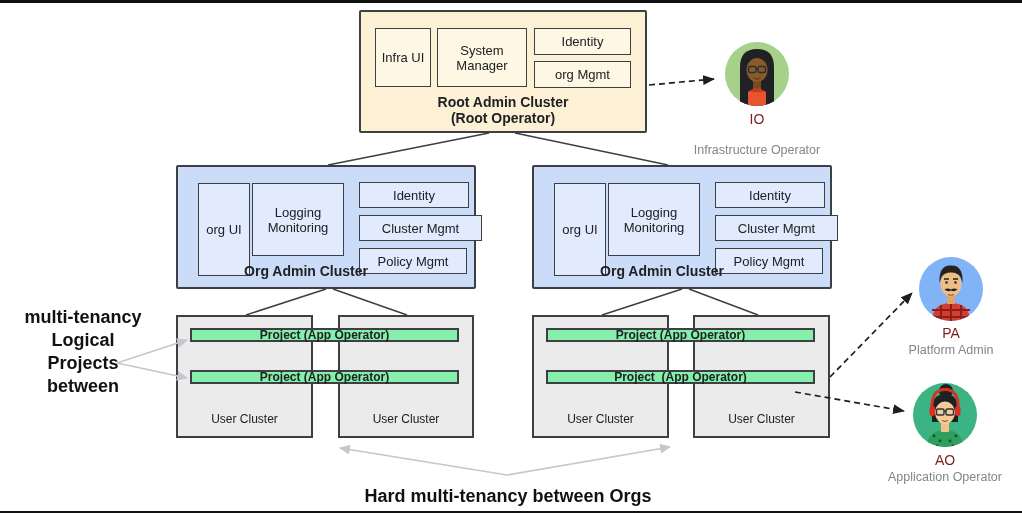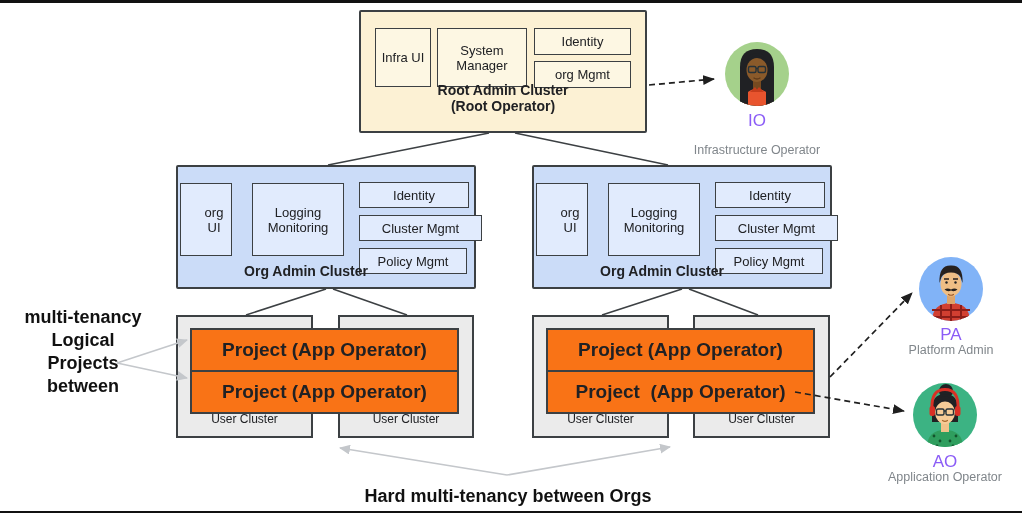--- a/index.html
+++ b/index.html
@@ -25,49 +25,49 @@
   .root-ibox{background:#fdf7e3;}
   .org-ibox{background:#e1ebfd;}
 
   
   .b-infra-ui{left:14px;top:16px;width:56px;height:59px;text-align:right;}
   .b-system-manager{left:76px;top:16px;width:90px;height:59px;}
   .b-identity-root{left:173px;top:16px;width:97px;height:27px;}
   .b-org-mgmt{left:173px;top:49px;width:97px;height:27px;}
 
   
-  .b-org-ui{left:2px;top:16px;width:52px;height:73px;padding-left:16px;}
+  .b-org-ui{left:20px;top:16px;width:52px;height:93px;}
   .b-logging{left:74px;top:16px;width:92px;height:73px;}
   .b-identity-org{left:181px;top:15px;width:110px;height:26px;}
   .b-cluster-mgmt{left:181px;top:48px;width:123px;height:26px;}
   .b-policy-mgmt{left:181px;top:81px;width:108px;height:26px;}
 
   .cluster-title{
-    position:absolute;left:0;right:0;bottom:17px;text-align:center;
+    position:absolute;left:0;right:0;bottom:5px;text-align:center;
     font-weight:700;font-size:14px;line-height:16px;color:#202124;
   }
   .org-title{left:0;width:190px;bottom:8px;text-align:right;}
 
   .user-cluster{
     position:absolute;top:315px;height:123px;background:#ebebeb;
     border:2px solid #3c4043;box-sizing:border-box;z-index:1;
   }
   #ucl-a{left:176px;width:137px;}
   #ucl-b{left:338px;width:136px;}
   #ucr-a{left:532px;width:137px;}
   #ucr-b{left:693px;width:137px;}
   .user-cluster-label{
     position:absolute;left:0;right:0;bottom:10px;text-align:center;font-size:12px;color:#202124;
   }
 
   .project-bar{
-    position:absolute;width:269px;height:44px;background:#f97316;
+    position:absolute;width:269px;height:14px;background:#86efac;
     border:2px solid #3c4043;box-sizing:border-box;z-index:2;
     display:flex;align-items:center;justify-content:center;
-    font-weight:700;font-size:19px;white-space:pre;color:#202124;
+    font-weight:700;font-size:12px;white-space:pre;color:#202124;
   }
   #proj-l1{left:190px;top:328px;}
   #proj-l2{left:190px;top:370px;}
   #proj-r1{left:546px;top:328px;}
   #proj-r2{left:546px;top:370px;}
 
   #left-annotation{
     position:absolute;left:0;top:306px;width:166px;text-align:center;
     font-weight:700;font-size:18px;line-height:23px;color:#111111;z-index:1;
   }
@@ -75,21 +75,21 @@
     position:absolute;left:308px;top:486px;width:400px;text-align:center;
     font-weight:700;font-size:18px;color:#111111;z-index:1;
   }
 
   #connector-overlay{position:absolute;left:0;top:0;width:1022px;height:513px;z-index:3;pointer-events:none;}
 
   .avatar{position:absolute;width:66px;height:66px;z-index:2;}
   #avatar-io{left:724px;top:41px;}
   #avatar-pa{left:918px;top:256px;}
   #avatar-ao{left:912px;top:382px;}
-  .persona-name{position:absolute;width:160px;text-align:center;font-size:17px;color:#8b5cf6;z-index:1;}
+  .persona-name{position:absolute;width:160px;text-align:center;font-size:14px;color:#7f1d1d;z-index:1;}
   .persona-role{position:absolute;width:180px;text-align:center;font-size:12.5px;color:#80868b;z-index:1;}
   #io-name{left:677px;top:111px;}   #io-role{left:667px;top:143px;text-align:center;}
   #pa-name{left:871px;top:325px;}   #pa-role{left:861px;top:343px;}
   #ao-name{left:865px;top:452px;}   #ao-role{left:855px;top:470px;}
 </style>
 </head>
 <body>
 
 <div id="stage">
   <div id="edgebar-top" class="edgebar"></div>

